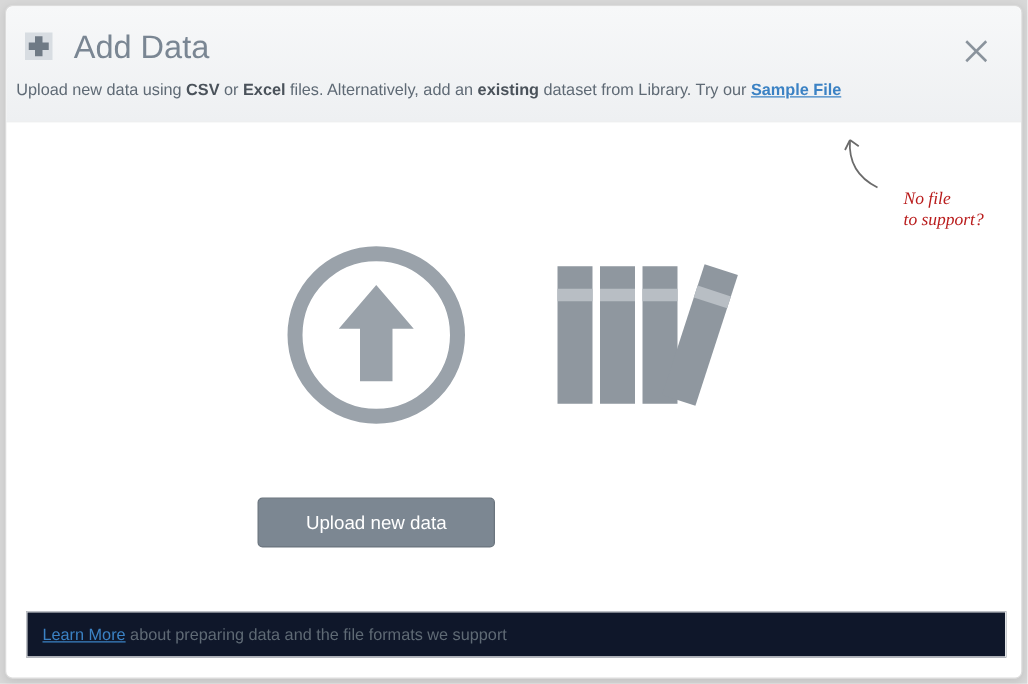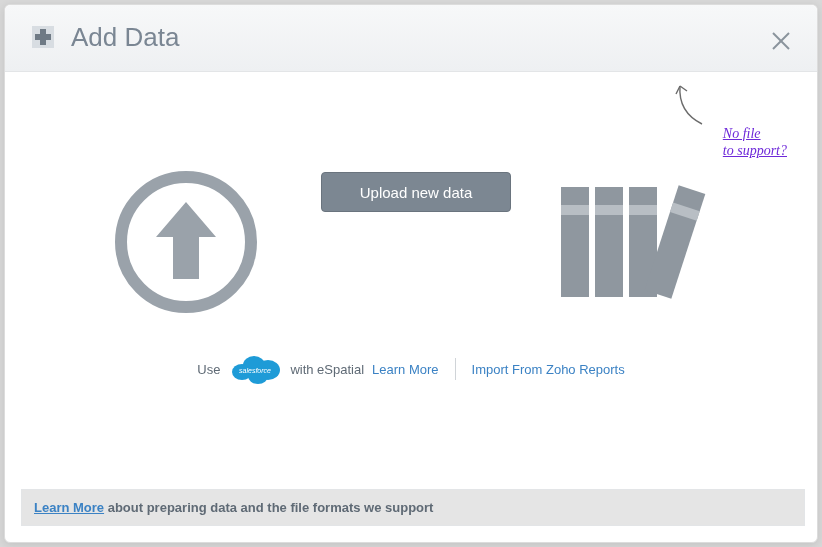--- a/index.html
+++ b/index.html
@@ -13,21 +13,21 @@
     border: 1px solid #dcdcdc;
     border-radius: 6px;
     box-shadow: 0 2px 8px rgba(0,0,0,0.1);
     display: flex;
     flex-direction: column;
   }
 
   .header {
     background: linear-gradient(#f7f8f9, #eef0f2);
     border-bottom: 1px solid #e3e5e7;
-    padding: 14px 24px 16px 20px;
+    padding: 14px 24px 16px 8px;
     position: relative;
     border-radius: 6px 6px 0 0;
   }
   .title-row { display: flex; align-items: center; gap: 10px; }
   .title-icon { width: 36px; height: 36px; display: inline-flex; align-items: center; justify-content: center;}
   .title-text { font-size: 26px; color: #7a8693; font-weight: 400; }
   .subtitle { font-size: 13px; color: #5f6a75; margin-top: 8px; line-height: 1.4; }
   .subtitle b { color: #4a525a; }
   .subtitle a { color: #3b82c4; text-decoration: underline; font-weight: bold; cursor: pointer; }
 
@@ -46,37 +46,37 @@
   .annotation {
     position: absolute;
     top: 10px; right: 30px;
     text-align: left;
     color: #6b6b6b;
   }
   .annotation svg { display: block; }
   .annotation-text {
     font-family: "Comic Sans MS", "Segoe Script", cursive;
     font-size: 14px;
-    color: #6d28d9;
+    color: #b91c1c;
     line-height: 1.2;
     margin-top: -6px;
     margin-left: 51px;
     font-style: italic;
-    text-decoration: underline;
   }
 
   .choices {
     display: flex;
     justify-content: center;
     gap: 30px;
     margin-top: 50px;
   }
   .choice {
     display: flex;
-    flex-direction: row;
+    flex-direction: column;
+    align-items: center;
     gap: 40px;
   }
   .choice-visual {
     width: 190px; height: 160px;
     display: flex; align-items: center; justify-content: center;
   }
   .choice-btn {
     width: 190px;
     height: 40px;
     background: #7c8792;
@@ -99,44 +99,46 @@
     color: #5f6a75;
   }
   .sf-badge {
     width: 54px; height: 38px; display: inline-flex; align-items: center; justify-content: center;
   }
   .links-row a { color: #3b82c4; text-decoration: none; cursor: pointer; }
   .vdiv { width: 1px; height: 22px; background: #d0d4d8; margin: 0 8px; }
 
   .footer {
     margin: 14px 12px 16px 16px;
-    background: #e5e5e5;
+    background: #0f172a;
     border: 1px solid #e3e5e7;
     padding: 10px 12px;
     font-size: 13px;
     color: #5f6a75;
-    font-weight: bold;
   }
   .footer a { color: #3b82c4; text-decoration: underline; cursor: pointer; }
 </style>
 </head>
 <body>
 
 <div class="modal">
 
   <div class="header">
     <div class="title-row">
       <span class="title-icon">
         <svg width="36" height="36" viewBox="0 0 36 36">
           <rect x="7" y="7" width="22" height="22" fill="#d8dde2"></rect>
           <rect x="15" y="10" width="6" height="16" fill="#6f7a85"></rect>
           <rect x="10" y="15" width="16" height="6" fill="#6f7a85"></rect>
         </svg>
       </span>
       <span class="title-text">Add Data</span>
+    </div>
+    <div class="subtitle">
+      <span>Upload new data using </span><b>CSV</b><span> or </span><b>Excel</b><span> files. Alternatively, add an </span><b>existing</b><span> dataset from Library. Try our </span><a>Sample File</a>
     </div>
     <div class="close-btn">
       <svg width="24" height="24" viewBox="0 0 24 24">
         <line x1="4" y1="4" x2="20" y2="20" stroke="#8a939c" stroke-width="2"></line>
         <line x1="20" y1="4" x2="4" y2="20" stroke="#8a939c" stroke-width="2"></line>
       </svg>
     </div>
   </div>
 
   <div class="body">
@@ -176,36 +178,20 @@
             <rect x="78" y="38" width="28" height="10" fill="#b8bec4"></rect>
             <g transform="translate(124 75) rotate(18)">
               <rect x="-14" y="-55" width="28" height="110" fill="#8f979f"></rect>
               <rect x="-14" y="-37" width="28" height="10" fill="#b8bec4"></rect>
             </g>
           </svg>
         </div>
       </div>
     </div>
 
-    <div class="links-row">
-      <span>Use</span>
-      <span class="sf-badge">
-        <svg width="54" height="38" viewBox="0 0 54 38">
-          <ellipse cx="14" cy="22" rx="10" ry="8" fill="#1e9bd7"></ellipse>
-          <ellipse cx="26" cy="15" rx="11" ry="9" fill="#1e9bd7"></ellipse>
-          <ellipse cx="40" cy="20" rx="12" ry="10" fill="#1e9bd7"></ellipse>
-          <ellipse cx="30" cy="26" rx="10" ry="8" fill="#1e9bd7"></ellipse>
-          <text x="27" y="23" font-size="7" fill="#fff" text-anchor="middle" font-family="Arial" font-style="italic">salesforce</text>
-        </svg>
-      </span>
-      <span> with eSpatial</span>
-      <a>Learn More</a>
-      <span class="vdiv"></span>
-      <a>Import From Zoho Reports</a>
-    </div>
 
   </div>
 
   <div class="footer">
     <a>Learn More</a><span> about preparing data and the file formats we support</span>
   </div>
 
 </div>
 
 </body></html>

